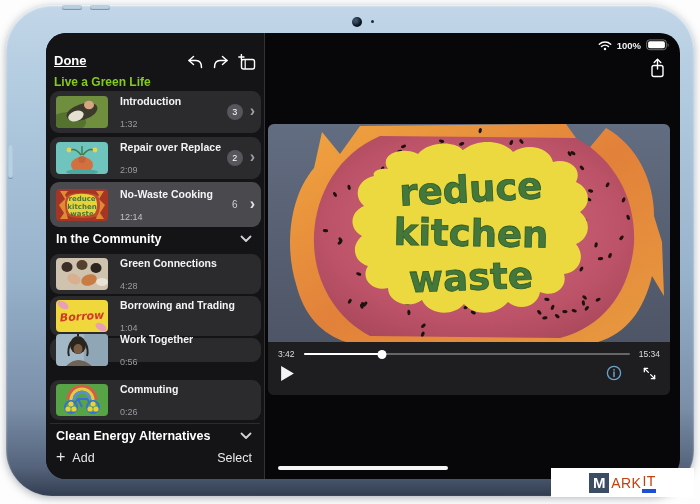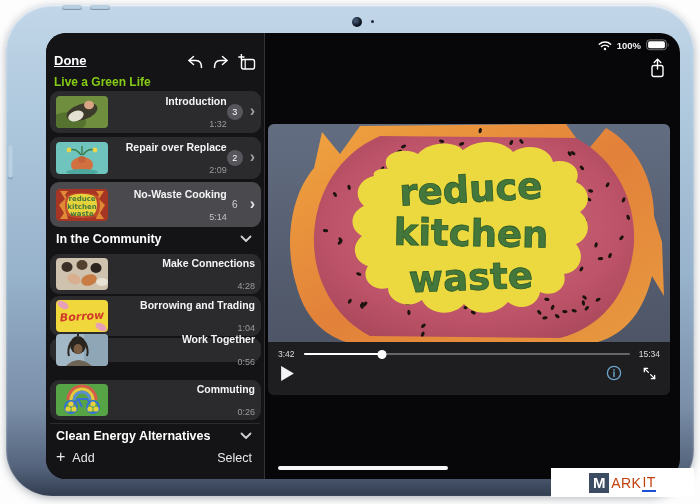--- a/index.html
+++ b/index.html
@@ -25,21 +25,21 @@
   .status-left span { margin-right:7px; }
   .status-right { position:absolute; right:2px; top:0; display:flex; align-items:center; gap:5px; }
   .toolbar-done { position:absolute; left:8px; top:20px; color:#fff; font-size:13px; font-weight:bold;text-decoration:underline; }
   .tb-icon { position:absolute; top:21px; }
   .share-icon { position:absolute; right:14px; top:25px; }
 
   
   .sidebar { position:absolute; left:0; top:0; width:219px; height:446px; background:#141416; border-right:1px solid #333336; }
   .proj-title { position:absolute; left:8px; top:42px; color:#84cc16; font-size:12px; font-weight:bold; }
   .row { position:absolute; left:4px; width:211px; height:42px; border-radius:9px; background:#2b2b2d;
-    display:flex; align-items:center; padding:0 6px;text-align:right; }
+    display:flex; align-items:center; padding:0 6px; }
   .row.selected { background:#4a4a4e; }
   .thumb { width:52px; height:32px; border-radius:4px; overflow:hidden; flex:none; position:relative; }
   .thumb svg { display:block; }
   .meta { margin-left:12px; flex:1; min-width:0; }
   .m-title { font-size:10.5px; font-weight:bold; color:#f4f4f6; white-space:nowrap; }
   .m-dur { font-size:9px; color:#9a9aa0; margin-top:12px; }
   .badge { width:16px; height:16px; border-radius:50%; background:#56565c; color:#fff; font-size:9px;
     display:flex; align-items:center; justify-content:center; margin-right:7px; flex:none; }
   .badge.plain { background:transparent; color:#cfcfd4; font-size:10px; }
   .chev-r { color:#a0a0a6; font-size:16px; font-weight:bold; line-height:1; margin-top:-2px; flex:none; }
@@ -64,21 +64,21 @@
   .btn-row { display:flex; align-items:center; padding:6px 13px 0 13px; }
   .btn-row .spacer { flex:1; }
   .home-indicator { position:absolute; left:50%; bottom:9px; transform:translateX(-50%); width:170px; height:4.5px; border-radius:3px; background:#f5f5f5; }
 
   
   .watermark { position:absolute; left:551px; top:468px; width:143px; height:29px; background:#ffffff;
     display:flex; align-items:center; justify-content:center; gap:1px; z-index:10; }
   .wm-box { width:20px; height:20px; background:#3c4d63; color:#fff; font-size:15px; font-weight:bold;
     display:flex; align-items:center; justify-content:center; margin-right:1px; }
   .wm-red { color:#c2410c; font-size:14px; font-weight:normal; letter-spacing:.5px; }
-  .wm-underline { border-bottom:2px solid #1d4ed8; }
+  .wm-underline { border-bottom:4px solid #1d4ed8; }
 </style>
 </head>
 <body>
 
 <div class="stage">
   <div class="device">
     <div class="hw-btn btn-top-1"></div>
     <div class="hw-btn btn-top-2"></div>
     <div class="hw-btn btn-side-left"></div>
     <div class="camera"></div>
@@ -170,21 +170,21 @@
               <path d="M48 2 L43 10 L49 16 L44 24 L48 30 L40 30 L42 22 L37 14 L43 6 L40 2 Z" fill="#e08a35"></path>
               <path d="M12 6 C8 10 8 22 12 27 C22 30 32 30 41 27 C45 22 45 10 41 6 C30 3 20 3 12 6 Z" fill="#c24a2c"></path>
               <path d="M14 7 C10 11 10 21 14 25 C22 28 31 28 38 25 C42 21 42 11 38 7 C30 4 21 4 14 7 Z" fill="#e8d23c"></path>
               <text x="26" y="12" text-anchor="middle" font-size="7" font-weight="bold" fill="#44773b" font-family="DejaVu Sans, sans-serif">reduce</text>
               <text x="26" y="20" text-anchor="middle" font-size="7" font-weight="bold" fill="#44773b" font-family="DejaVu Sans, sans-serif">kitchen</text>
               <text x="26" y="27" text-anchor="middle" font-size="7" font-weight="bold" fill="#44773b" font-family="DejaVu Sans, sans-serif">waste</text>
             </svg>
           </div>
           <div class="meta">
             <div class="m-title">No-Waste Cooking</div>
-            <div class="m-dur" style="color:#c2c2c8">5:14</div>
+            <div class="m-dur" style="color:#c2c2c8">12:14</div>
           </div>
           <div class="badge plain">6</div>
           <div class="chev-r" style="color:#e4e4e8">›</div>
         </div>
 
         <div class="sec-header" style="top:199px">
           <span>In the Community</span>
           <svg width="12" height="8" viewBox="0 0 12 8">
             <polyline points="1.5,1.5 6,6 10.5,1.5" stroke="#d2d2d6" stroke-width="1.8" fill="none" stroke-linecap="round" stroke-linejoin="round"></polyline>
           </svg>
@@ -196,21 +196,21 @@
               <rect width="52" height="32" fill="#cfc2ae"></rect>
               <ellipse cx="11" cy="9" rx="5.5" ry="5" fill="#3a2e26"></ellipse>
               <ellipse cx="26" cy="7" rx="5.5" ry="5" fill="#53402f"></ellipse>
               <ellipse cx="40" cy="10" rx="5.5" ry="5" fill="#2c241e"></ellipse>
               <ellipse cx="18" cy="21" rx="7" ry="5" fill="#d8b090" transform="rotate(24 18 21)"></ellipse>
               <ellipse cx="33" cy="22" rx="8" ry="5.5" fill="#c87c44" transform="rotate(-18 33 22)"></ellipse>
               <ellipse cx="46" cy="24" rx="6" ry="4" fill="#e8e2d4"></ellipse>
             </svg>
           </div>
           <div class="meta">
-            <div class="m-title">Make Connections</div>
+            <div class="m-title">Green Connections</div>
             <div class="m-dur">4:28</div>
           </div>
         </div>
 
         <div class="row" style="top:263px; height:40px">
           <div class="thumb">
             <svg width="52" height="32" viewBox="0 0 52 32">
               <rect width="52" height="32" fill="#f0d73c"></rect>
               <ellipse cx="7" cy="5" rx="6" ry="3.5" fill="#e8a0b8" transform="rotate(30 7 5)"></ellipse>
               <ellipse cx="45" cy="27" rx="6" ry="3.5" fill="#e8a0b8" transform="rotate(30 45 27)"></ellipse>

